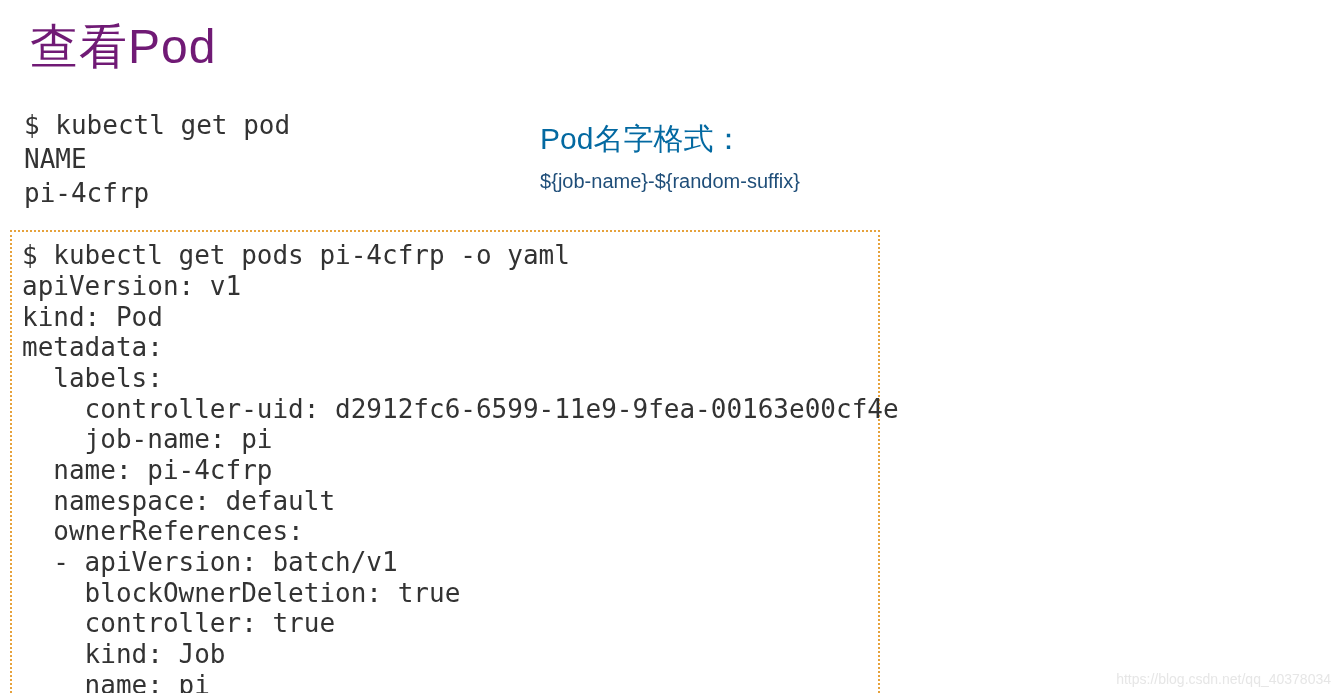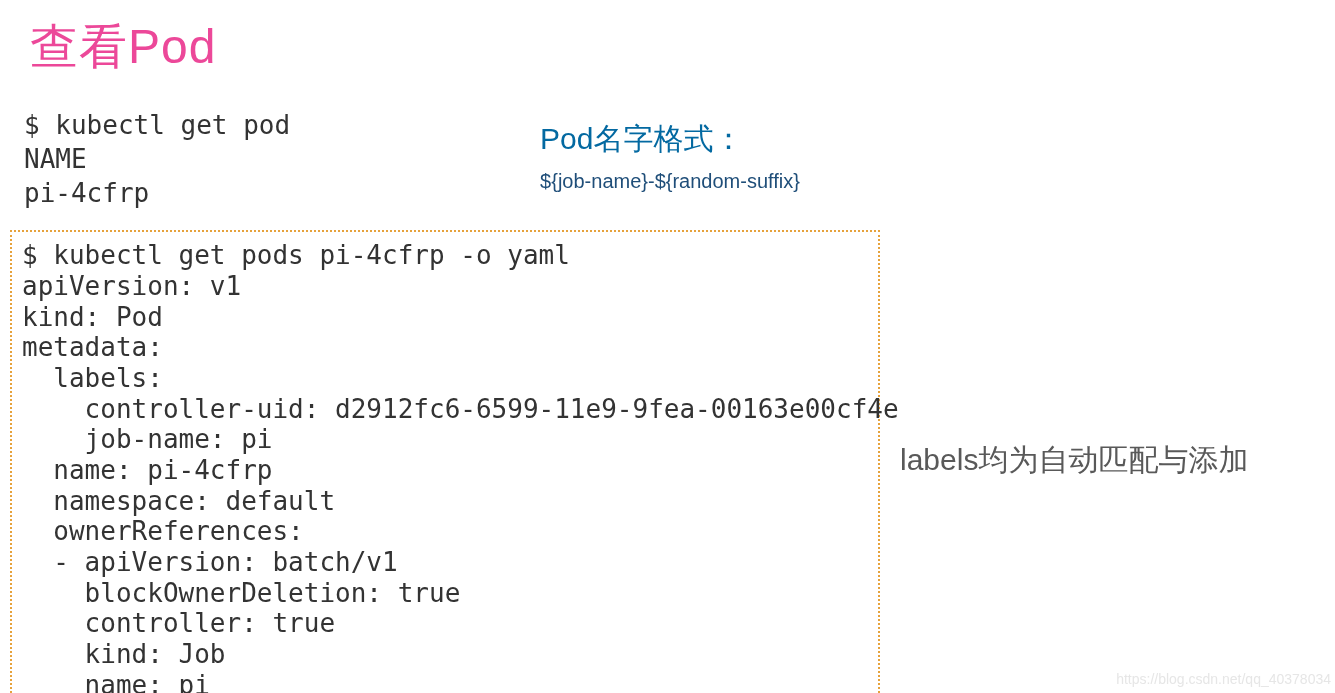--- a/index.html
+++ b/index.html
@@ -11,21 +11,21 @@
       width: 1335px;
       height: 693px;
       background: #ffffff;
       font-family: -apple-system, "Helvetica Neue", Arial, sans-serif;
       position: relative;
       overflow: hidden;
     }
     .heading {
       font-size: 48px;
       font-weight: 400;
-      color: #ec4899;
+      color: #701a75;
       padding: 15px 0 0 30px;
       letter-spacing: 1px;
     }
     .content-row {
       display: flex;
       padding: 30px 0 0 20px;
       gap: 40px;
     }
     .col-left {
       flex: 0 0 auto;
@@ -113,16 +113,15 @@
   name: pi-4cfrp
   namespace: default
   ownerReferences:
   - apiVersion: batch/v1
     blockOwnerDeletion: true
     controller: true
     kind: Job
     name: pi
     uid: d2912fc6-6599-11e9-9fea-00163e00cf4e</pre>
   </div>
-  <div class="yaml-annotation">labels均为自动匹配与添加</div>
 </div>
 
 <div class="watermark">https://blog.csdn.net/qq_40378034</div>
 
 </body></html>

